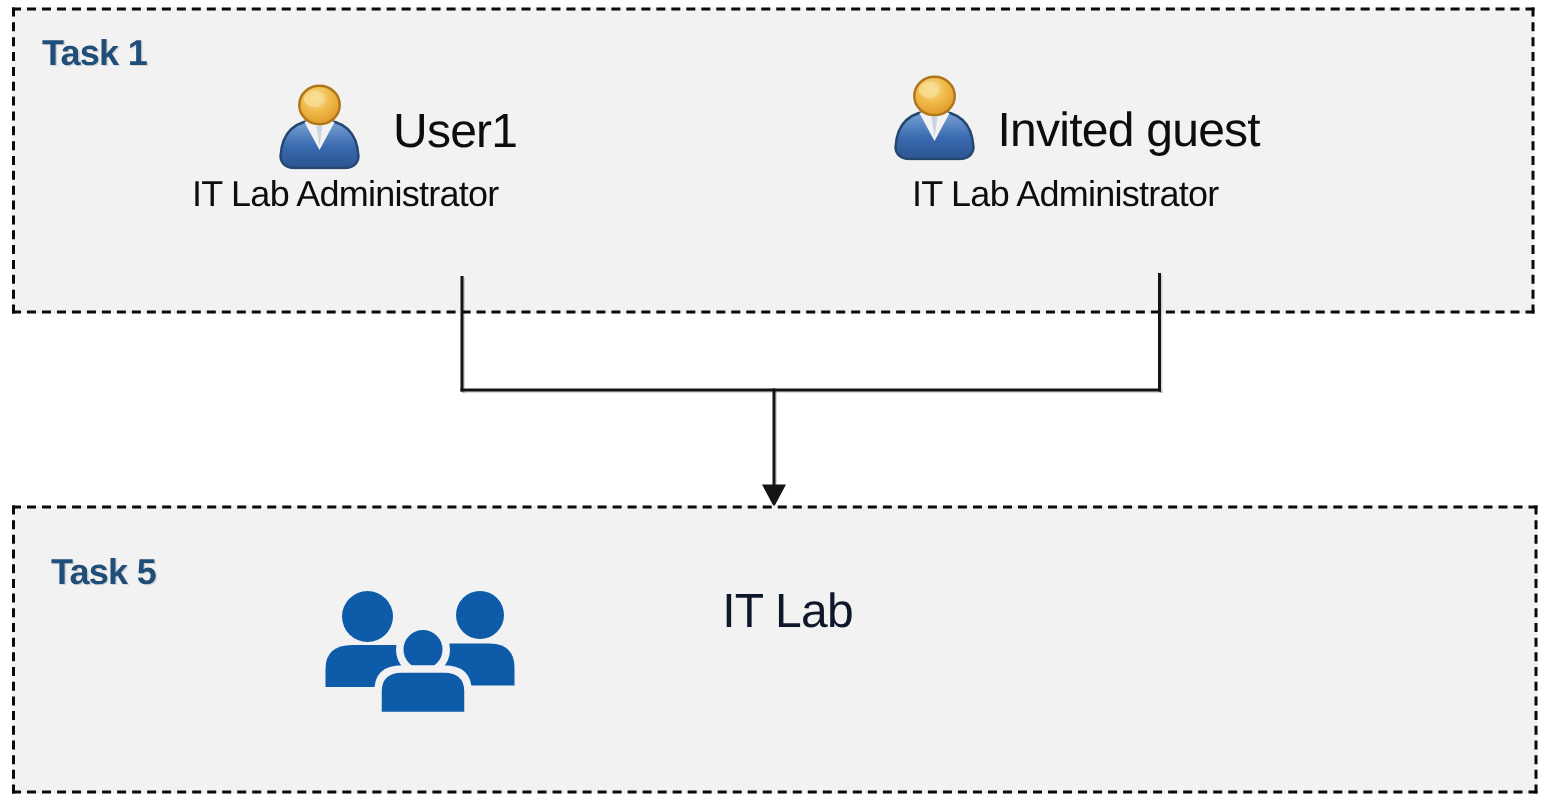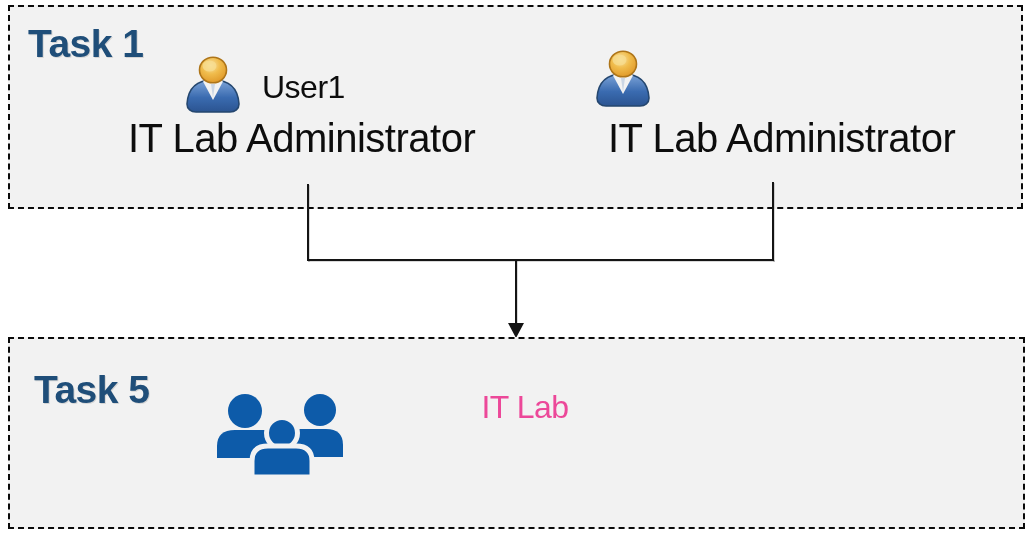--- a/index.html
+++ b/index.html
@@ -18,21 +18,21 @@
   .task-box {
     position: absolute;
     background: #F2F2F2;
     border: 2px dashed #0A0A0A;
     box-sizing: border-box;
   }
   #task1-box { left: 8px;  top: 5px;   width: 1015px; height: 204px; }
   #task2-box { left: 8px;  top: 337px; width: 1017px; height: 192px; }
   .task-title {
     position: absolute;
-    font-size: 39px;
+    font-size: 24px;
     font-weight: bold;
     letter-spacing: -0.5px;
     color: #1F4E79;
     white-space: nowrap;
     text-shadow: 1px 1px 0 rgba(0,0,0,0.12);
   }
   #task1-title { left: 28px; top: 22px; }
   #task2-title { left: 34px; top: 368px; }
   .persona-icon {
     position: absolute;
@@ -47,21 +47,21 @@
     letter-spacing: -0.5px;
     color: #0D0D0D;
     white-space: nowrap;
     text-align: right;
   }
   #persona-a-name { left: 262px; top: 69px; }
   #persona-b-name { left: 665px; top: 68px; }
   .persona-role {
     position: absolute;
     width: 320px;
-    font-size: 40px;
+    font-size: 24px;
     letter-spacing: -0.5px;
     color: #0D0D0D;
     text-align: left;
     white-space: nowrap;
   }
   #persona-a-role { left: 128px; top: 116px; }
   #persona-b-role { left: 608px; top: 116px; }
   .conn {
     position: absolute;
     background: #141414;
@@ -89,21 +89,21 @@
     height: 86px;
   }
   #task2-label {
     position: absolute;
     left: 375px;
     top: 391px;
     width: 300px;
     font-size: 32px;
     letter-spacing: -0.5px;
     line-height: 33px;
-    color: #ec4899;
+    color: #0f172a;
     text-align: center;
   }
 </style>
 </head>
 <body>
 
 <div id="canvas">
 
   <div id="task1-box" class="task-box"></div>
   <div id="task1-title" class="task-title">Task 1</div>
@@ -146,20 +146,21 @@
           <stop offset="100%" stop-color="#2B5491"></stop>
         </linearGradient>
       </defs>
       <path d="M30 24 C14 24 5 32 4 48 C4 53 8 56 13 56 L47 56 C52 56 56 53 56 48 C55 32 46 24 30 24 Z" fill="url(#bodyGradB)" stroke="#25476F" stroke-width="1.6"></path>
       <path d="M20 25.5 L30 44 L40 25.5 L35 23 L25 23 Z" fill="#F2F2F2"></path>
       <path d="M28 28 L30 42 L32 28 Z" fill="#CBD6E4"></path>
       <ellipse cx="30" cy="14" rx="13.5" ry="12.8" fill="url(#headGradB)" stroke="#AE7519" stroke-width="1.6"></ellipse>
       <ellipse cx="26.5" cy="10" rx="7" ry="5.5" fill="#F7DD92" opacity="0.75"></ellipse>
     </svg>
   </div>
+  <div id="persona-b-name" class="persona-name">Invited guest</div>
   <div id="persona-b-role" class="persona-role">IT Lab Administrator</div>
 
   <div id="conn-left-vert" class="conn"></div>
   <div id="conn-right-vert" class="conn"></div>
   <div id="conn-horiz" class="conn"></div>
   <div id="conn-center-vert" class="conn"></div>
   <div id="arrowhead"></div>
 
   <div id="task2-box" class="task-box"></div>
   <div id="task2-title" class="task-title">Task 5</div>

